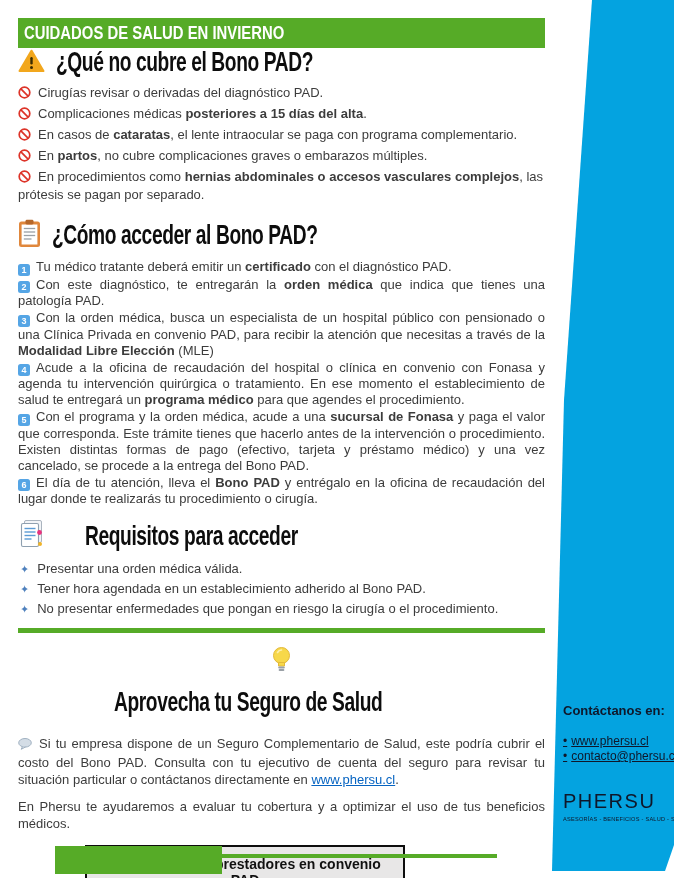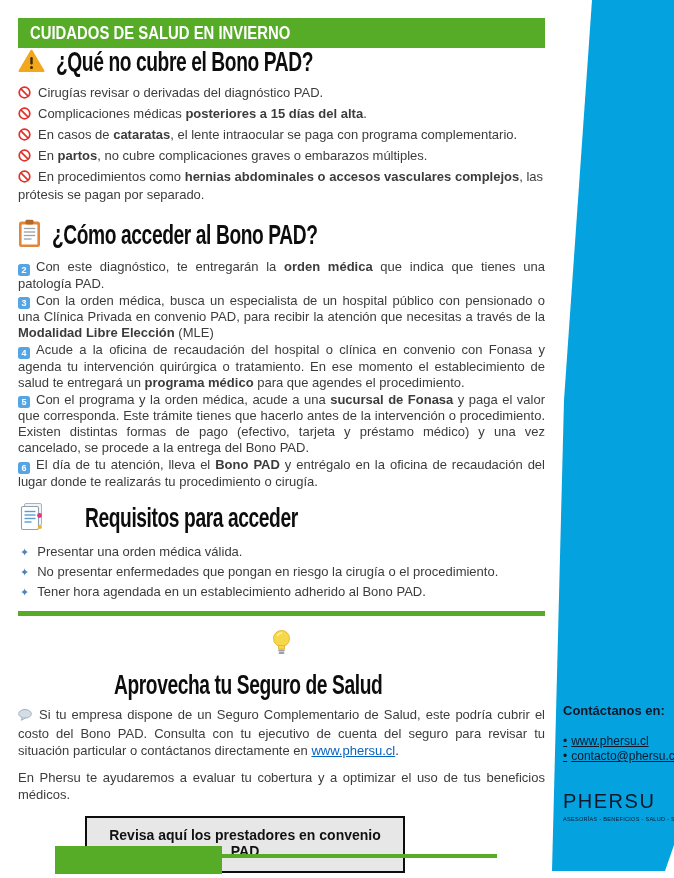--- a/index.html
+++ b/index.html
@@ -21,21 +21,21 @@
   .contact-list{list-style:none;margin:16px 0 0;padding:0;font-size:12px;line-height:15px;}
   .contact-list li{white-space:nowrap;text-decoration:underline;}
   .contact-list .dot{margin-right:4px;}
   .brand-row{margin-top:26px;display:flex;align-items:center;gap:20px;}
   .brand{font-size:20px;letter-spacing:1.5px;font-weight:400;}
   .tagline{margin-top:3px;font-size:5.6px;letter-spacing:.25px;white-space:nowrap;}
 
   
   .content{position:absolute;left:18px;top:18px;width:527px;color:#3c3c3c;font-size:13px;}
 
-  .banner{height:30px;background:var(--green,#56ab27);color:#fff;padding-left:12px;display:flex;align-items:center;text-align:center;}
+  .banner{height:30px;background:var(--green,#56ab27);color:#fff;padding-left:6px;display:flex;align-items:center;text-align:center;}
   .banner-text{display:inline-block;font-size:17.5px;font-weight:bold;letter-spacing:0;transform:scale(.85,1.08);transform-origin:0 50%;white-space:nowrap;}
 
   .h-row{display:flex;align-items:center;gap:11px;}
   .h-row .htext{display:inline-block;font-size:24px;font-weight:bold;color:#0d0d0d;letter-spacing:-.5px;transform:scale(.8,1.12);transform-origin:0 55%;white-space:nowrap;}
   .h1-row{}
   .h2-row{margin-top:16px;}
   .h3-row{margin-top:12px;gap:40px;}
   .h4-row{margin-top:13px;flex-direction:column;}
 
   .no-list{margin-top:9px;}
@@ -49,21 +49,21 @@
     background:var(--badge,#55a5e5);color:#fff;font-size:9px;font-weight:bold;
     text-align:center;line-height:12px;margin-right:6px;vertical-align:-1.5px;
   }
 
   .req-list{list-style:none;margin:7px 0 0;padding:0;}
   .req-list li{line-height:19px;}
   .diamond{color:var(--bullet,#4f81bd);font-size:11px;margin:0 8px 0 2px;}
 
   .divider{margin-top:9px;height:5px;background:var(--green,#56ab27);}
 
-  .para{margin:7px 0 0;line-height:17px;text-align:justify;}
+  .para{margin:19px 0 0;line-height:17px;text-align:justify;}
   .para.second{margin-top:10px;}
   .speech-ico{vertical-align:-2px;margin-right:6px;}
 
   .rt-b{font-weight:bold;}
   .rt-link{color:var(--link,#0563c1);text-decoration:underline;cursor:pointer;}
 
   .link-box{
     margin:13px 0 0 67px;width:292px;background:#e8e7e7;border:2px solid #0d0d0d;
     padding:9px 12px 12px;text-align:center;
   }
@@ -145,20 +145,21 @@
             <rect x="7.5" y="0.8" width="8" height="4.6" rx="1.4" fill="#b5672a"></rect>
             <line x1="5.8" y1="9.5" x2="17.2" y2="9.5" stroke="#9aa0a6" stroke-width="1.3"></line>
             <line x1="5.8" y1="13" x2="17.2" y2="13" stroke="#9aa0a6" stroke-width="1.3"></line>
             <line x1="5.8" y1="16.5" x2="17.2" y2="16.5" stroke="#9aa0a6" stroke-width="1.3"></line>
             <line x1="5.8" y1="20" x2="13.5" y2="20" stroke="#9aa0a6" stroke-width="1.3"></line>
           </svg>
       </span>
       <span class="htext">¿Cómo acceder al Bono PAD?</span>
     </div>
     <div class="steps">
+      <p class="step"><span class="badge">1</span><span><span>Tu médico tratante deberá emitir un </span><span class="rt-b">certificado</span><span> con el diagnóstico PAD.</span></span></p>
       <p class="step"><span class="badge">2</span><span><span>Con este diagnóstico, te entregarán la </span><span class="rt-b">orden médica</span><span> que indica que tienes una patología PAD.</span></span></p>
       <p class="step"><span class="badge">3</span><span><span>Con la orden médica, busca un especialista de un hospital público con pensionado o una Clínica Privada en convenio PAD, para recibir la atención que necesitas a través de la </span><span class="rt-b">Modalidad Libre Elección</span><span> (MLE)</span></span></p>
       <p class="step"><span class="badge">4</span><span><span>Acude a la oficina de recaudación del hospital o clínica en convenio con Fonasa y agenda tu intervención quirúrgica o tratamiento. En ese momento el establecimiento de salud te entregará un </span><span class="rt-b">programa médico</span><span> para que agendes el procedimiento.</span></span></p>
       <p class="step"><span class="badge">5</span><span><span>Con el programa y la orden médica, acude a una </span><span class="rt-b">sucursal de Fonasa</span><span> y paga el valor que corresponda. Este trámite tienes que hacerlo antes de la intervención o procedimiento. Existen distintas formas de pago (efectivo, tarjeta y préstamo médico) y una vez cancelado, se procede a la entrega del Bono PAD.</span></span></p>
       <p class="step"><span class="badge">6</span><span><span>El día de tu atención, lleva el </span><span class="rt-b">Bono PAD</span><span> y entrégalo en la oficina de recaudación del lugar donde te realizarás tu procedimiento o cirugía.</span></span></p>
     </div>
 
     <div class="h-row h3-row">
       <span>
         <svg width="27" height="30" viewBox="0 0 27 30">
@@ -169,22 +170,22 @@
             <line x1="6.5" y1="16.5" x2="17.5" y2="16.5" stroke="#5b9bd5" stroke-width="1.4"></line>
             <line x1="6.5" y1="20" x2="13.5" y2="20" stroke="#5b9bd5" stroke-width="1.4"></line>
             <circle cx="21.5" cy="13.5" r="2.4" fill="#e9327f"></circle>
             <circle cx="22" cy="25" r="2" fill="#f0b429"></circle>
           </svg>
       </span>
       <span class="htext">Requisitos para acceder</span>
     </div>
     <ul class="req-list">
       <li><span class="diamond">✦</span><span>Presentar una orden médica válida.</span></li>
+      <li><span class="diamond">✦</span><span>Tener hora agendada en un establecimiento adherido al Bono PAD.</span></li>
       <li><span class="diamond">✦</span><span>No presentar enfermedades que pongan en riesgo la cirugía o el procedimiento.</span></li>
-      <li><span class="diamond">✦</span><span>Tener hora agendada en un establecimiento adherido al Bono PAD.</span></li>
     </ul>
 
     <div class="divider"></div>
 
     <div class="h-row h4-row">
       <span>
         <svg width="21" height="28" viewBox="0 0 21 28">
             <circle cx="10.5" cy="9.5" r="8" fill="#f7d84a" stroke="#e3b93a" stroke-width="1"></circle>
             <path d="M7.5 16.5 h6 v3.5 h-6 z" fill="#f7d84a" stroke="#e3b93a" stroke-width="1"></path>
             <rect x="7.2" y="20.5" width="6.6" height="2" rx="1" fill="#9aa0a6"></rect>

